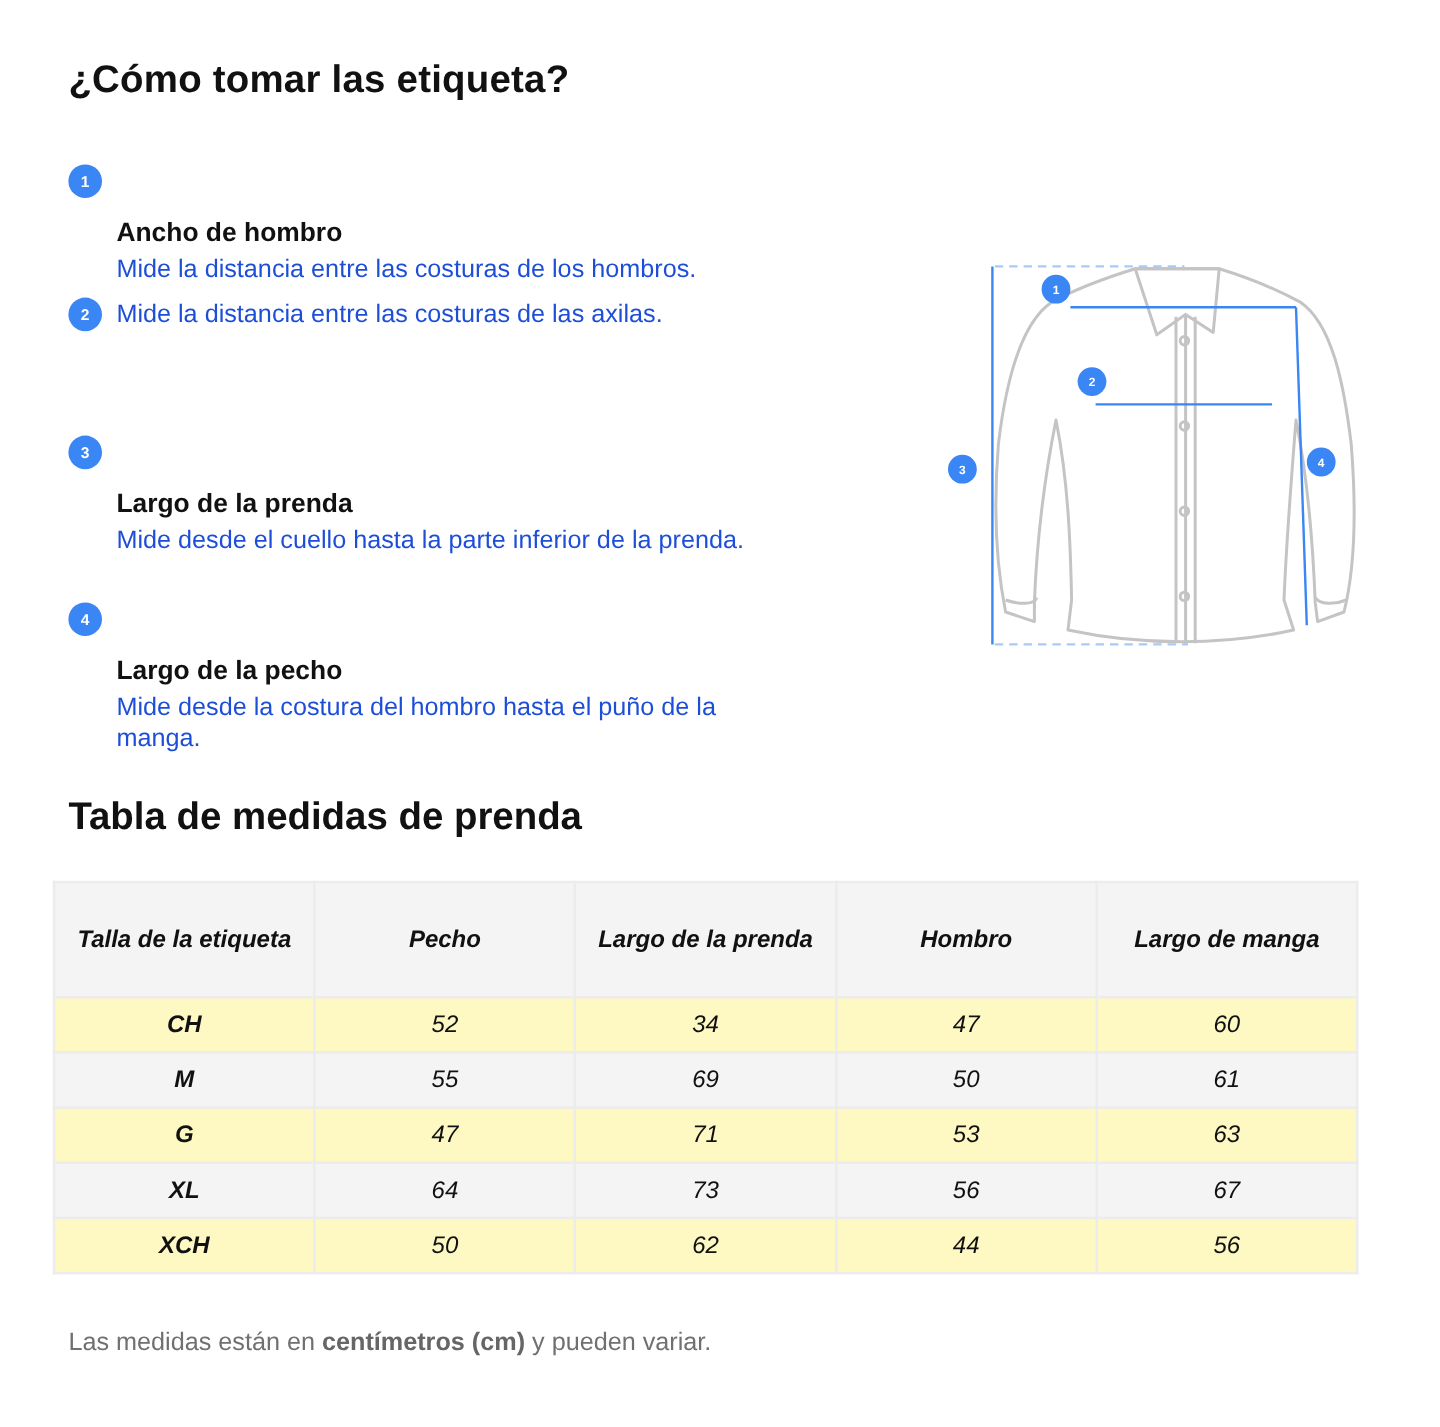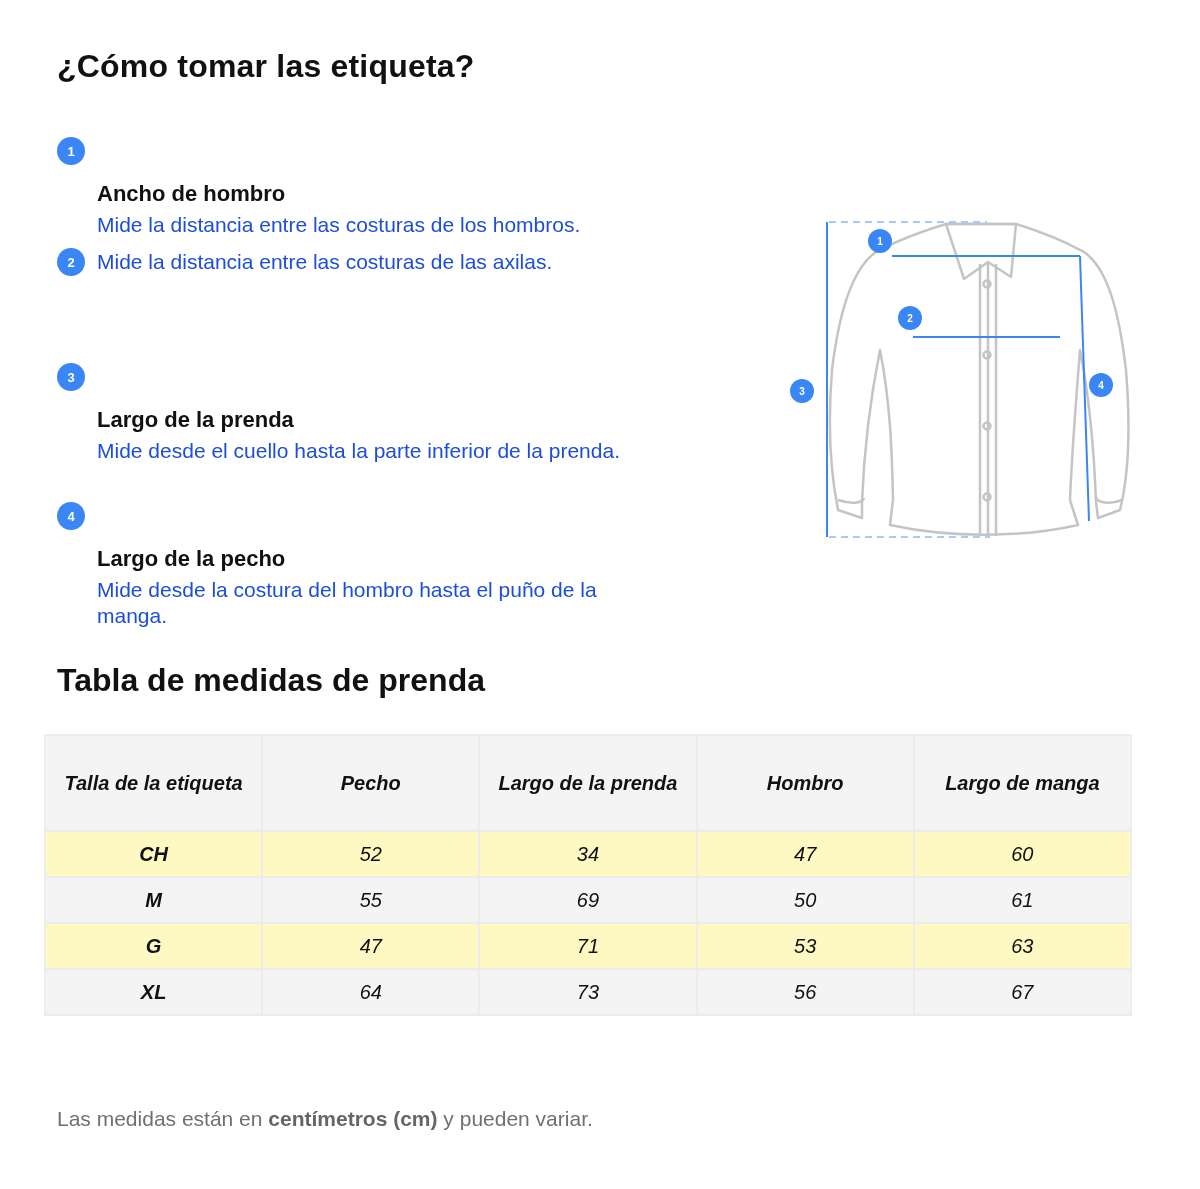--- a/index.html
+++ b/index.html
@@ -140,16 +140,23 @@
       <td>53</td>
       <td>63</td>
     </tr>
     <tr class="even">
       <td class="label">XL</td>
       <td>64</td>
       <td>73</td>
       <td>56</td>
       <td>67</td>
     </tr>
+    <tr class="odd">
+      <td class="label">XCH</td>
+      <td>50</td>
+      <td>62</td>
+      <td>44</td>
+      <td>56</td>
+    </tr>
   </tbody>
 </table>
 
 <div class="note"><span>Las medidas están en </span><b>centímetros (cm)</b><span> y pueden variar.</span></div>
 
 </body></html>

